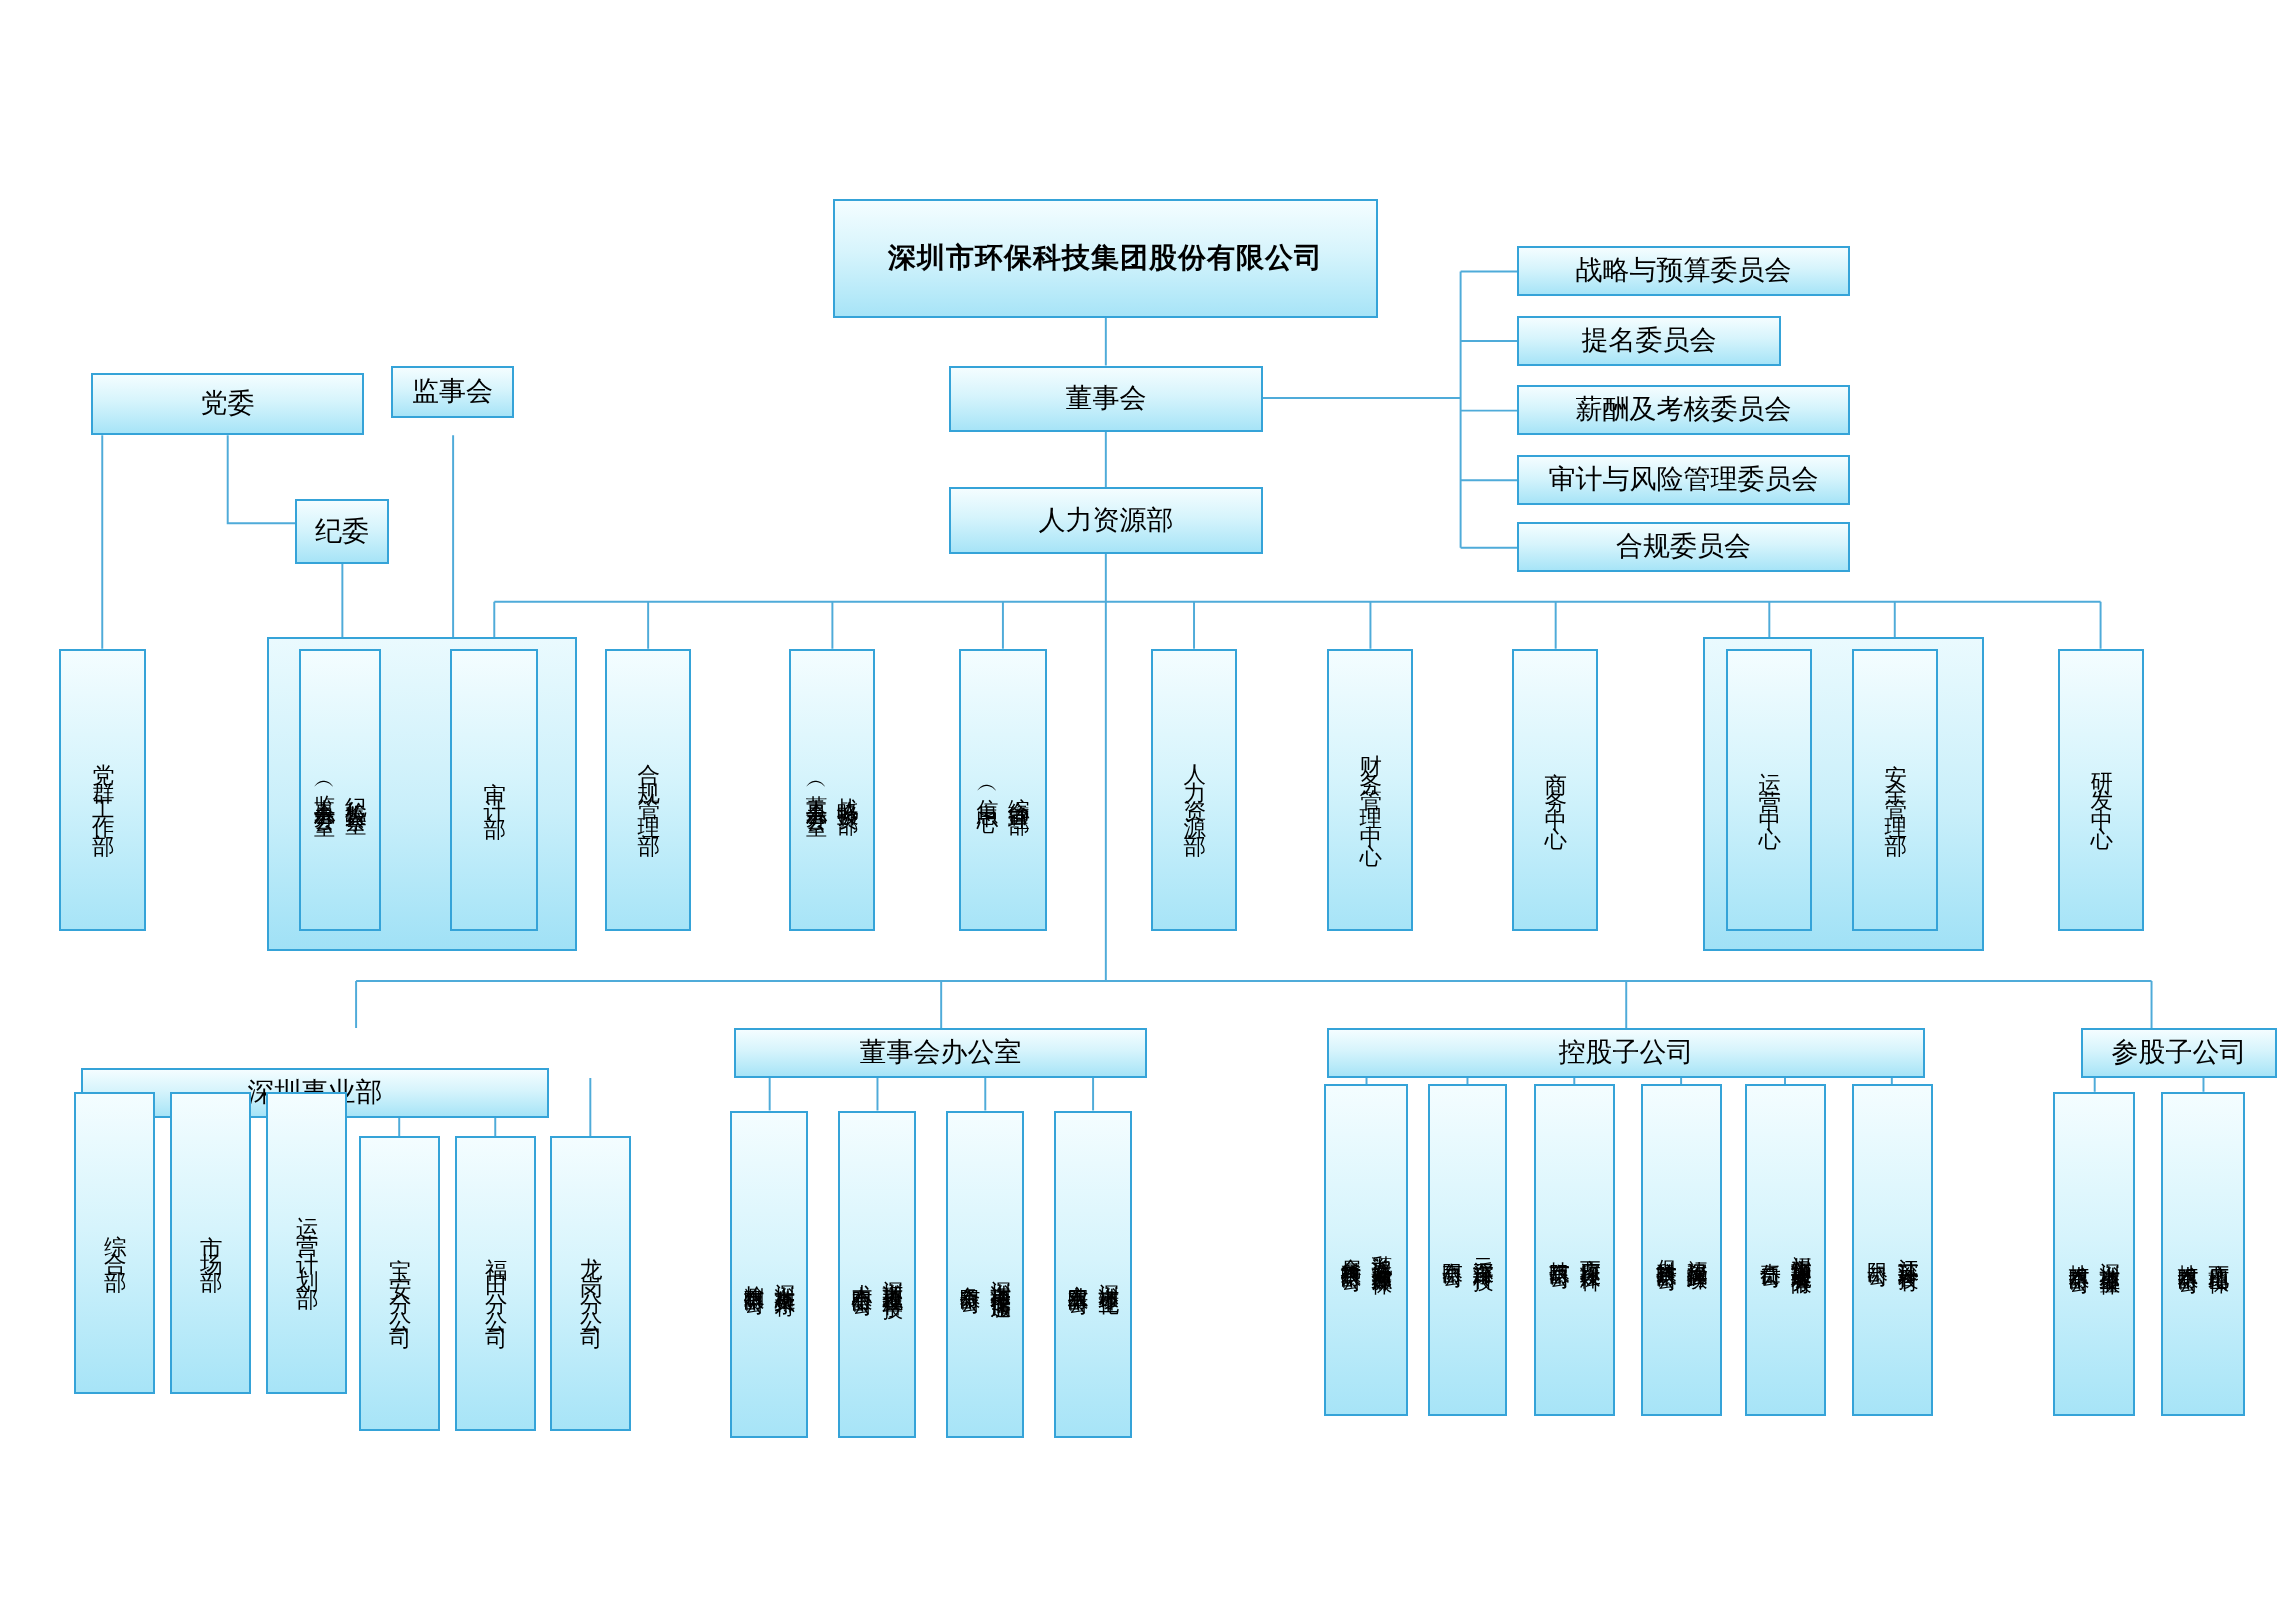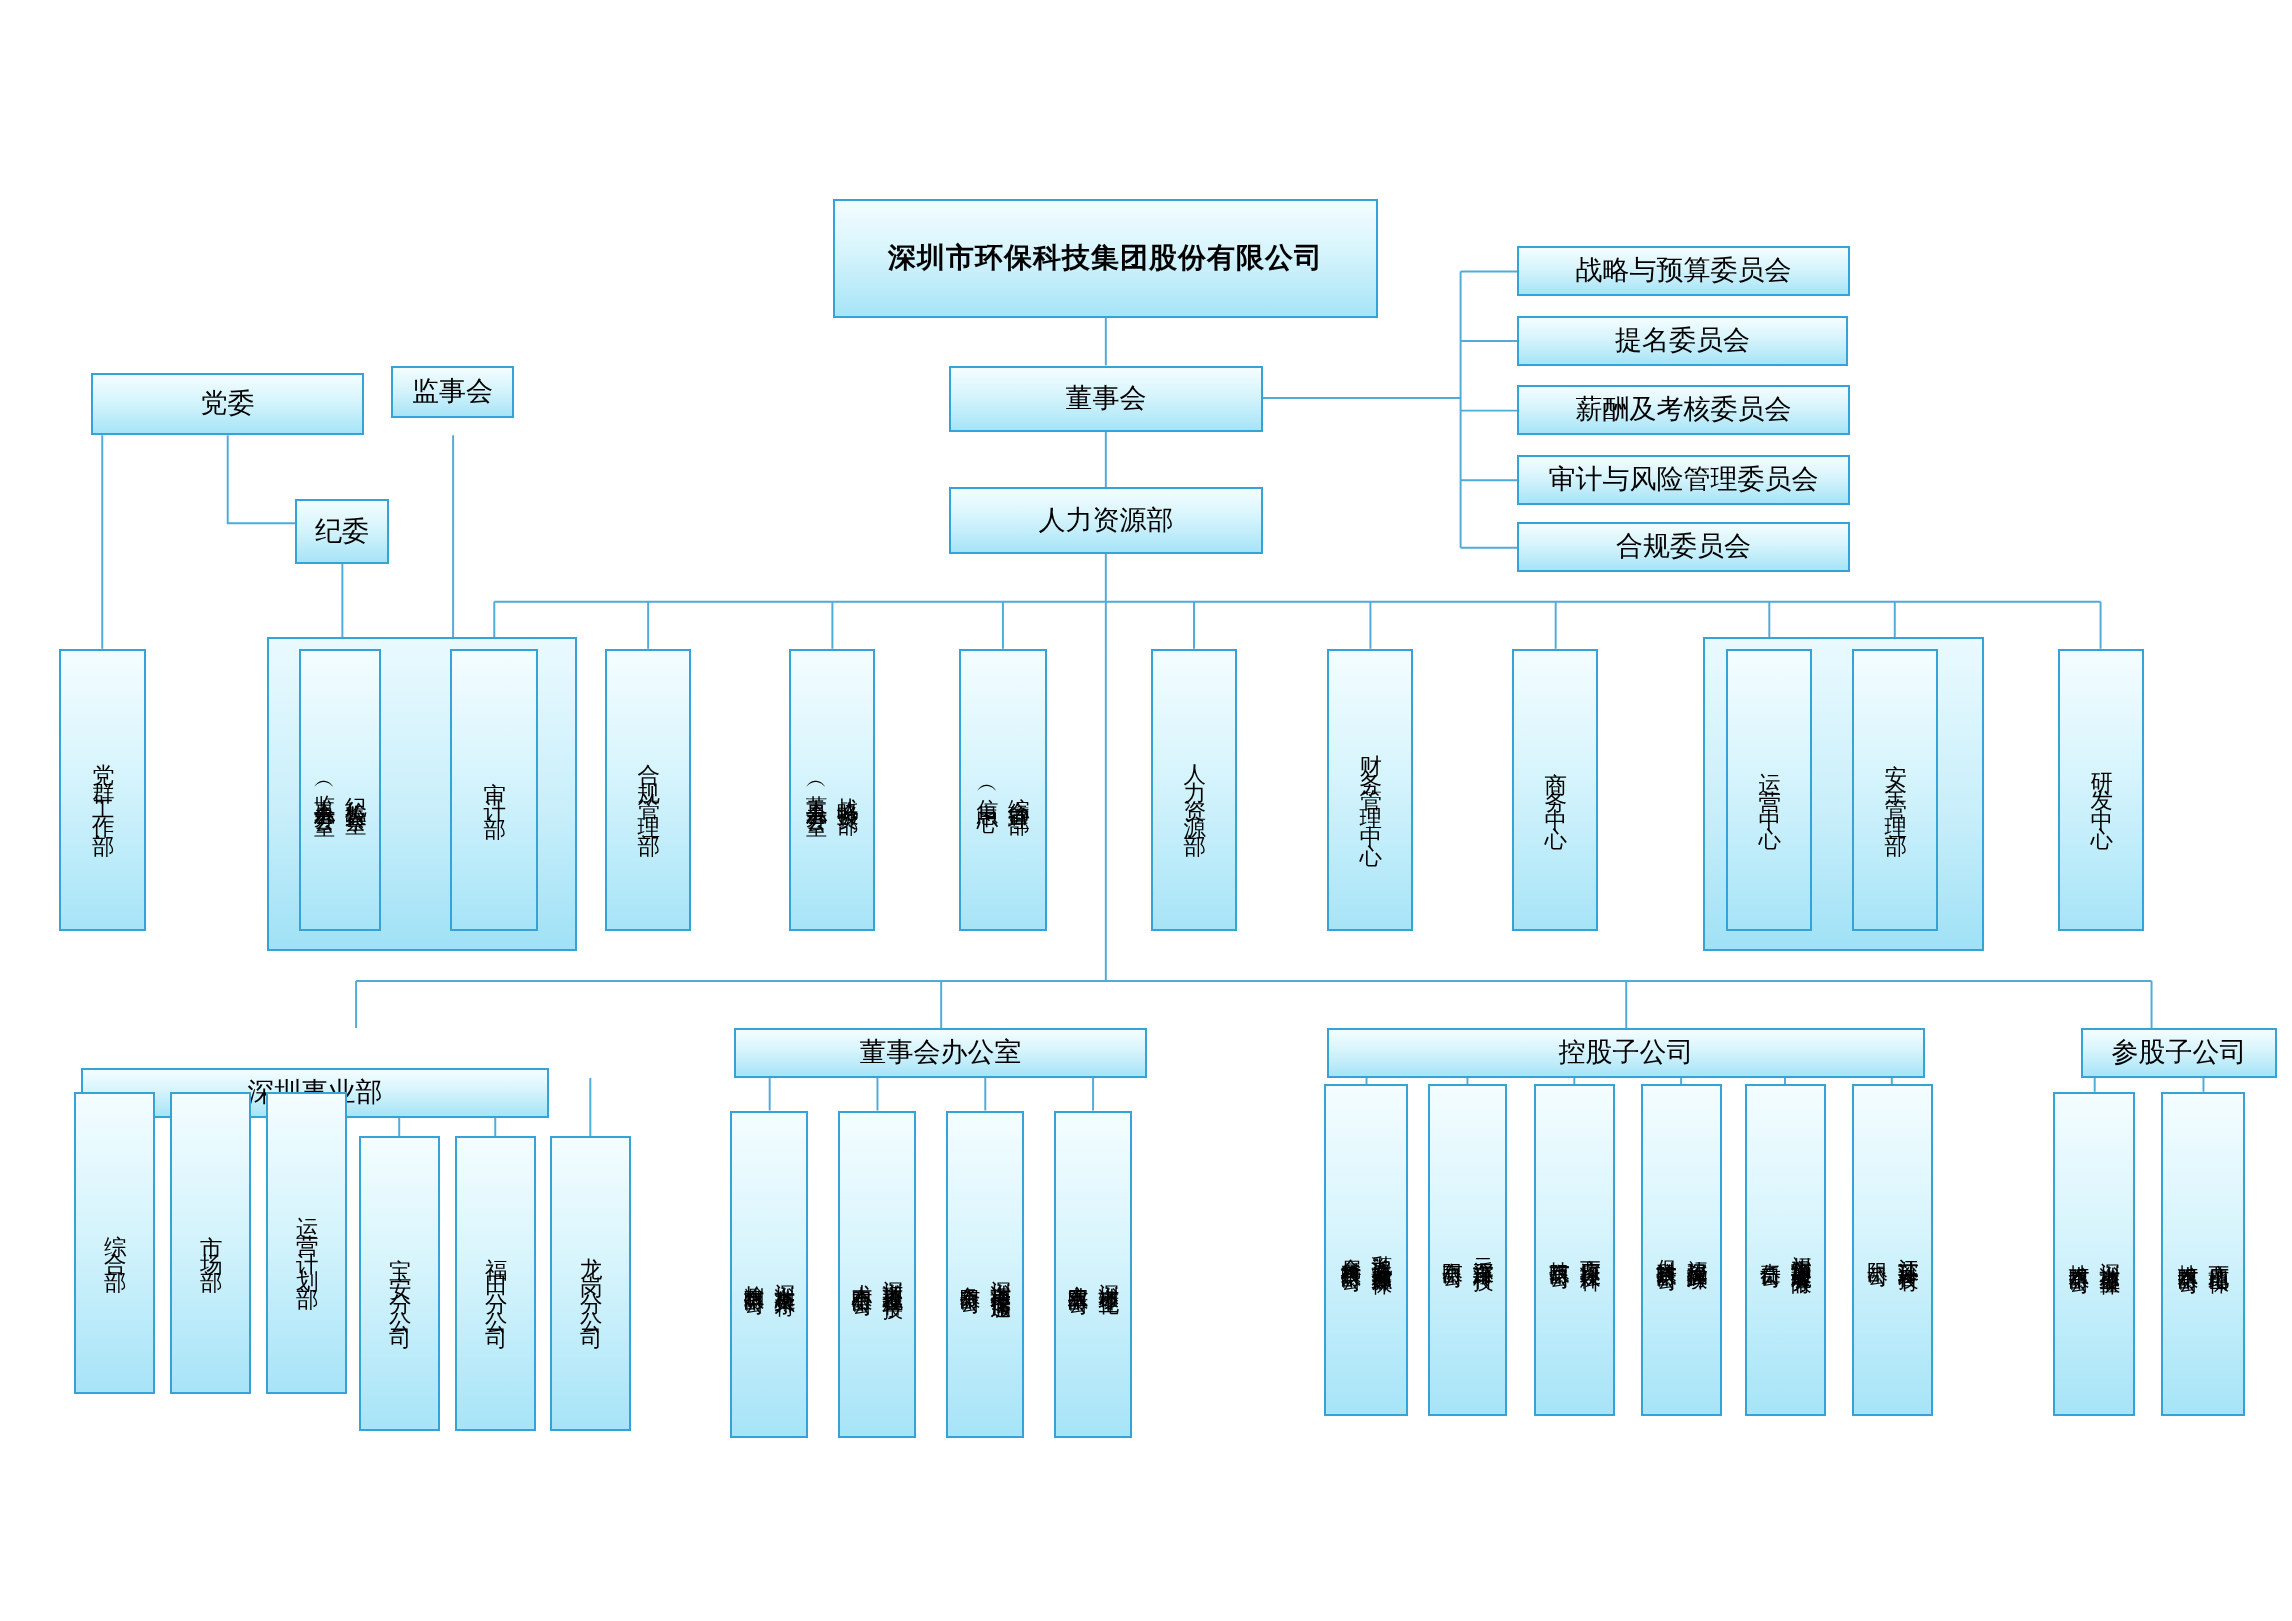--- a/index.html
+++ b/index.html
@@ -96,21 +96,21 @@
 
   <div class="box h title" style="left:833px;top:199px;width:545px;height:119px;">深圳市环保科技集团股份有限公司</div>
 
   <div class="box h" style="left:91px;top:373px;width:273px;height:62px;">党委</div>
   <div class="box h" style="left:391px;top:366px;width:123px;height:52px;">监事会</div>
   <div class="box h" style="left:295px;top:499px;width:94px;height:65px;">纪委</div>
   <div class="box h" style="left:949px;top:366px;width:314px;height:66px;">董事会</div>
   <div class="box h" style="left:949px;top:487px;width:314px;height:67px;">人力资源部</div>
 
   <div class="box h" style="left:1517px;top:246px;width:333px;height:50px;">战略与预算委员会</div>
-  <div class="box h" style="left:1517px;top:316px;width:331px;height:50px;">提名委员会</div>
+  <div class="box h" style="left:1517px;top:316px;width:264px;height:50px;">提名委员会</div>
   <div class="box h" style="left:1517px;top:385px;width:333px;height:50px;">薪酬及考核委员会</div>
   <div class="box h" style="left:1517px;top:455px;width:333px;height:50px;">审计与风险管理委员会</div>
   <div class="box h" style="left:1517px;top:522px;width:333px;height:50px;">合规委员会</div>
 
   <div class="box v sp" style="left:59px;top:649px;width:87px;height:282px;">党群工作部</div>
 
   <div class="box group-outer" style="left:267px;top:637px;width:310px;height:314px;"></div>
   <div class="box v" style="left:299px;top:649px;width:82px;height:282px;">纪检监察室
 （监事会办公室）</div>
   <div class="box v sp" style="left:450px;top:649px;width:88px;height:282px;">审计部</div>

